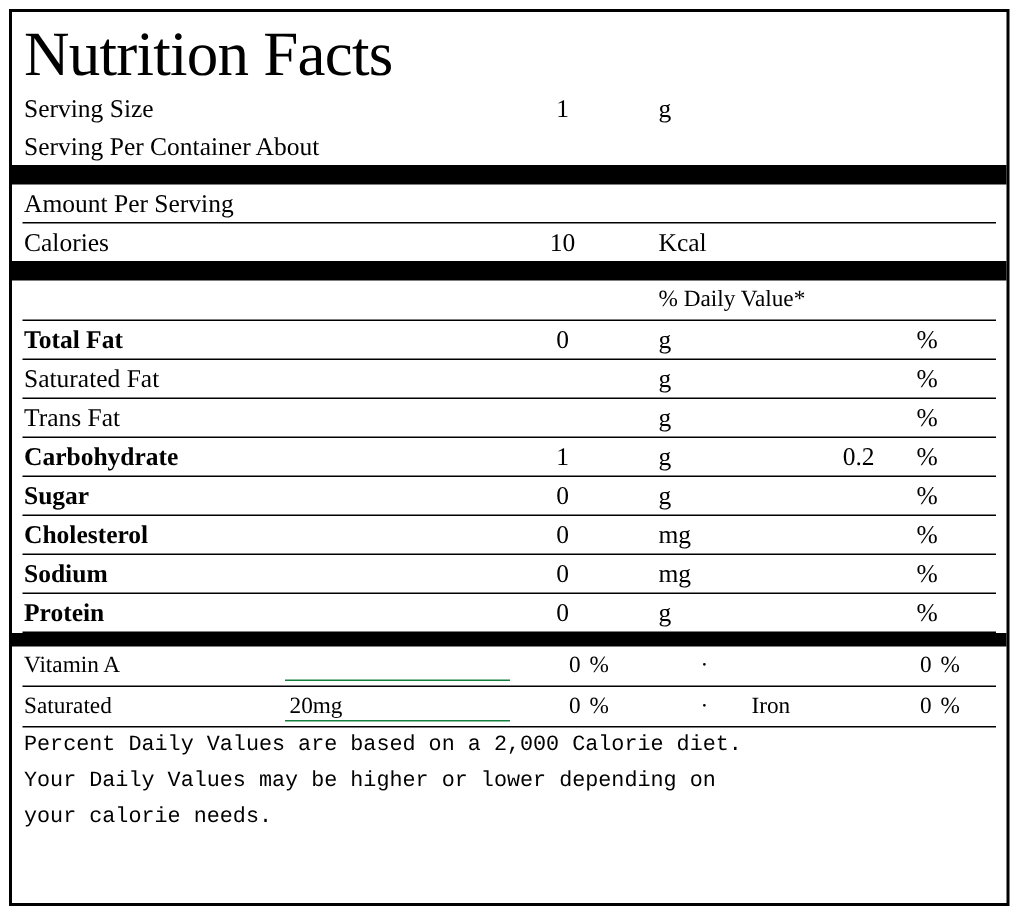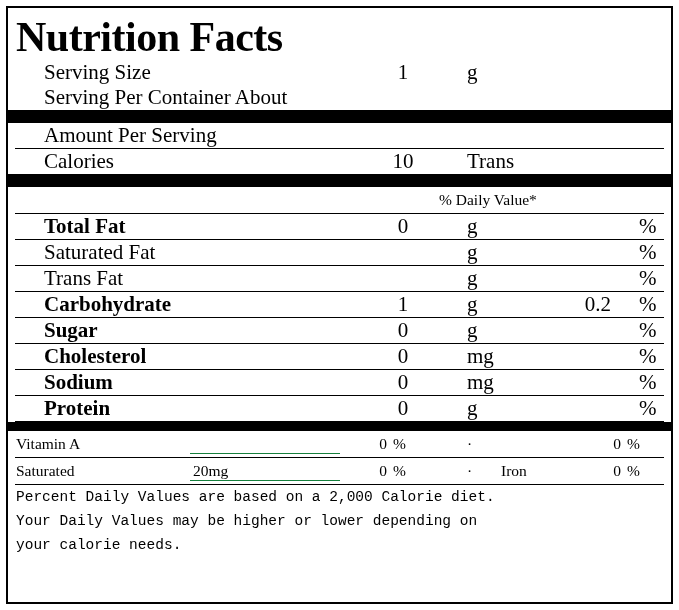--- a/index.html
+++ b/index.html
@@ -33,33 +33,32 @@
     left: 0;
     top: 0;
     right: 0;
     bottom: 0;
     padding: 0 7px;
     box-sizing: border-box;
   }
 
   .title {
     font-size: 42px;
-    font-weight: bold;
+    font-weight: normal;
     line-height: 1;
     letter-spacing: -0.5px;
     margin: 8px 0 2px 1px;
     font-family: "Liberation Serif", serif;
   }
 
   .row {
     position: relative;
     height: 25px;
     line-height: 25px;
-    font-size: 21px;
-    margin-left: 28px;
+    font-size: 17px;
   }
   .row .c-name {
     position: absolute;
     left: 1px;
     top: 0;
   }
   .row .c-amt {
     position: absolute;
     left: 340px;
     top: 0;
@@ -206,21 +205,21 @@
 
       <div class="row">
         <span class="c-name">Amount Per Serving</span>
       </div>
 
       <div class="rule-thin"></div>
 
       <div class="row">
         <span class="c-name">Calories</span>
         <span class="c-amt">10</span>
-        <span class="c-unit">Trans</span>
+        <span class="c-unit">Kcal</span>
       </div>
 
       <div class="bar-thick"></div>
 
       <div class="dv-head">
         <span class="dv-text">% Daily Value*</span>
       </div>
 
       <div class="rule-thin"></div>
 

